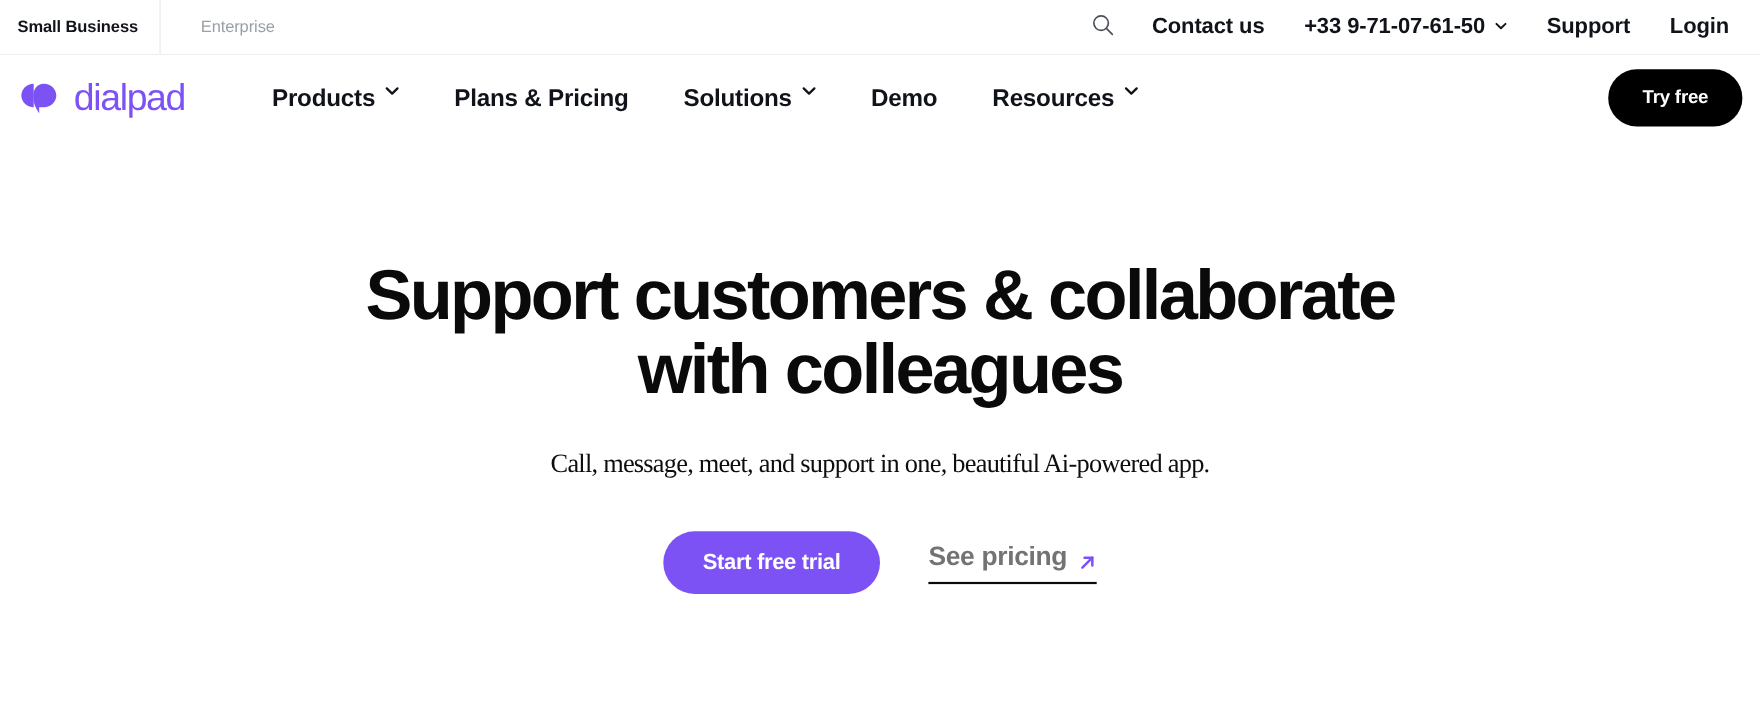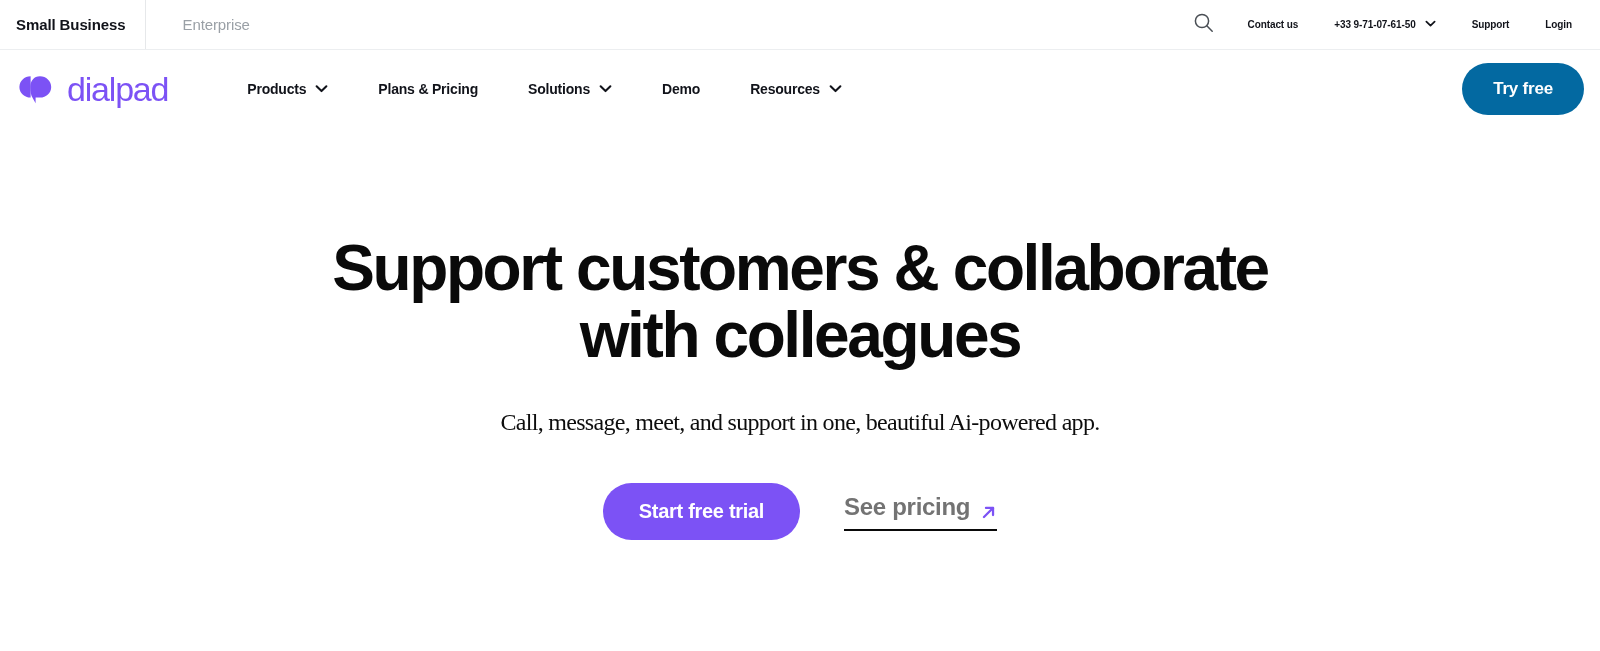--- a/index.html
+++ b/index.html
@@ -52,21 +52,21 @@
 
   .utility-right{
     margin-left:auto;
     display:flex;
     align-items:center;
     gap:0;
     padding-right:28px;
     height:100%;
   }
   .util-link{
-    font-size:10px;
+    font-size:20px;
     font-weight:700;
     color:#11131a;
     letter-spacing:-0.1px;
     white-space:nowrap;
     cursor:pointer;
     padding:0 18px;
     display:flex;
     align-items:center;
     gap:9px;
   }
@@ -116,36 +116,35 @@
     letter-spacing:-1.2px;
     line-height:1;
     font-family:"Liberation Sans", sans-serif;
   }
 
   .nav-links{
     display:flex;
     align-items:center;
   }
   .nav-item{
-    font-size:14px;
+    font-size:22px;
     font-weight:700;
     color:#11131a;
     letter-spacing:-0.2px;
     padding:0 25px;
     display:flex;
-    align-items:center;
     gap:9px;
     white-space:nowrap;
     cursor:pointer;
   }
   .nav-item .chev{ width:13px; height:13px; top:0px; }
 
   .try-free{
     margin-left:auto;
-    background:#0369a1;
+    background:#000000;
     color:#ffffff;
     font-size:17px;
     font-weight:700;
     letter-spacing:-0.2px;
     border:none;
     border-radius:999px;
     padding:16px 31px;
     cursor:pointer;
     font-family:"Liberation Sans", sans-serif;
     white-space:nowrap;

